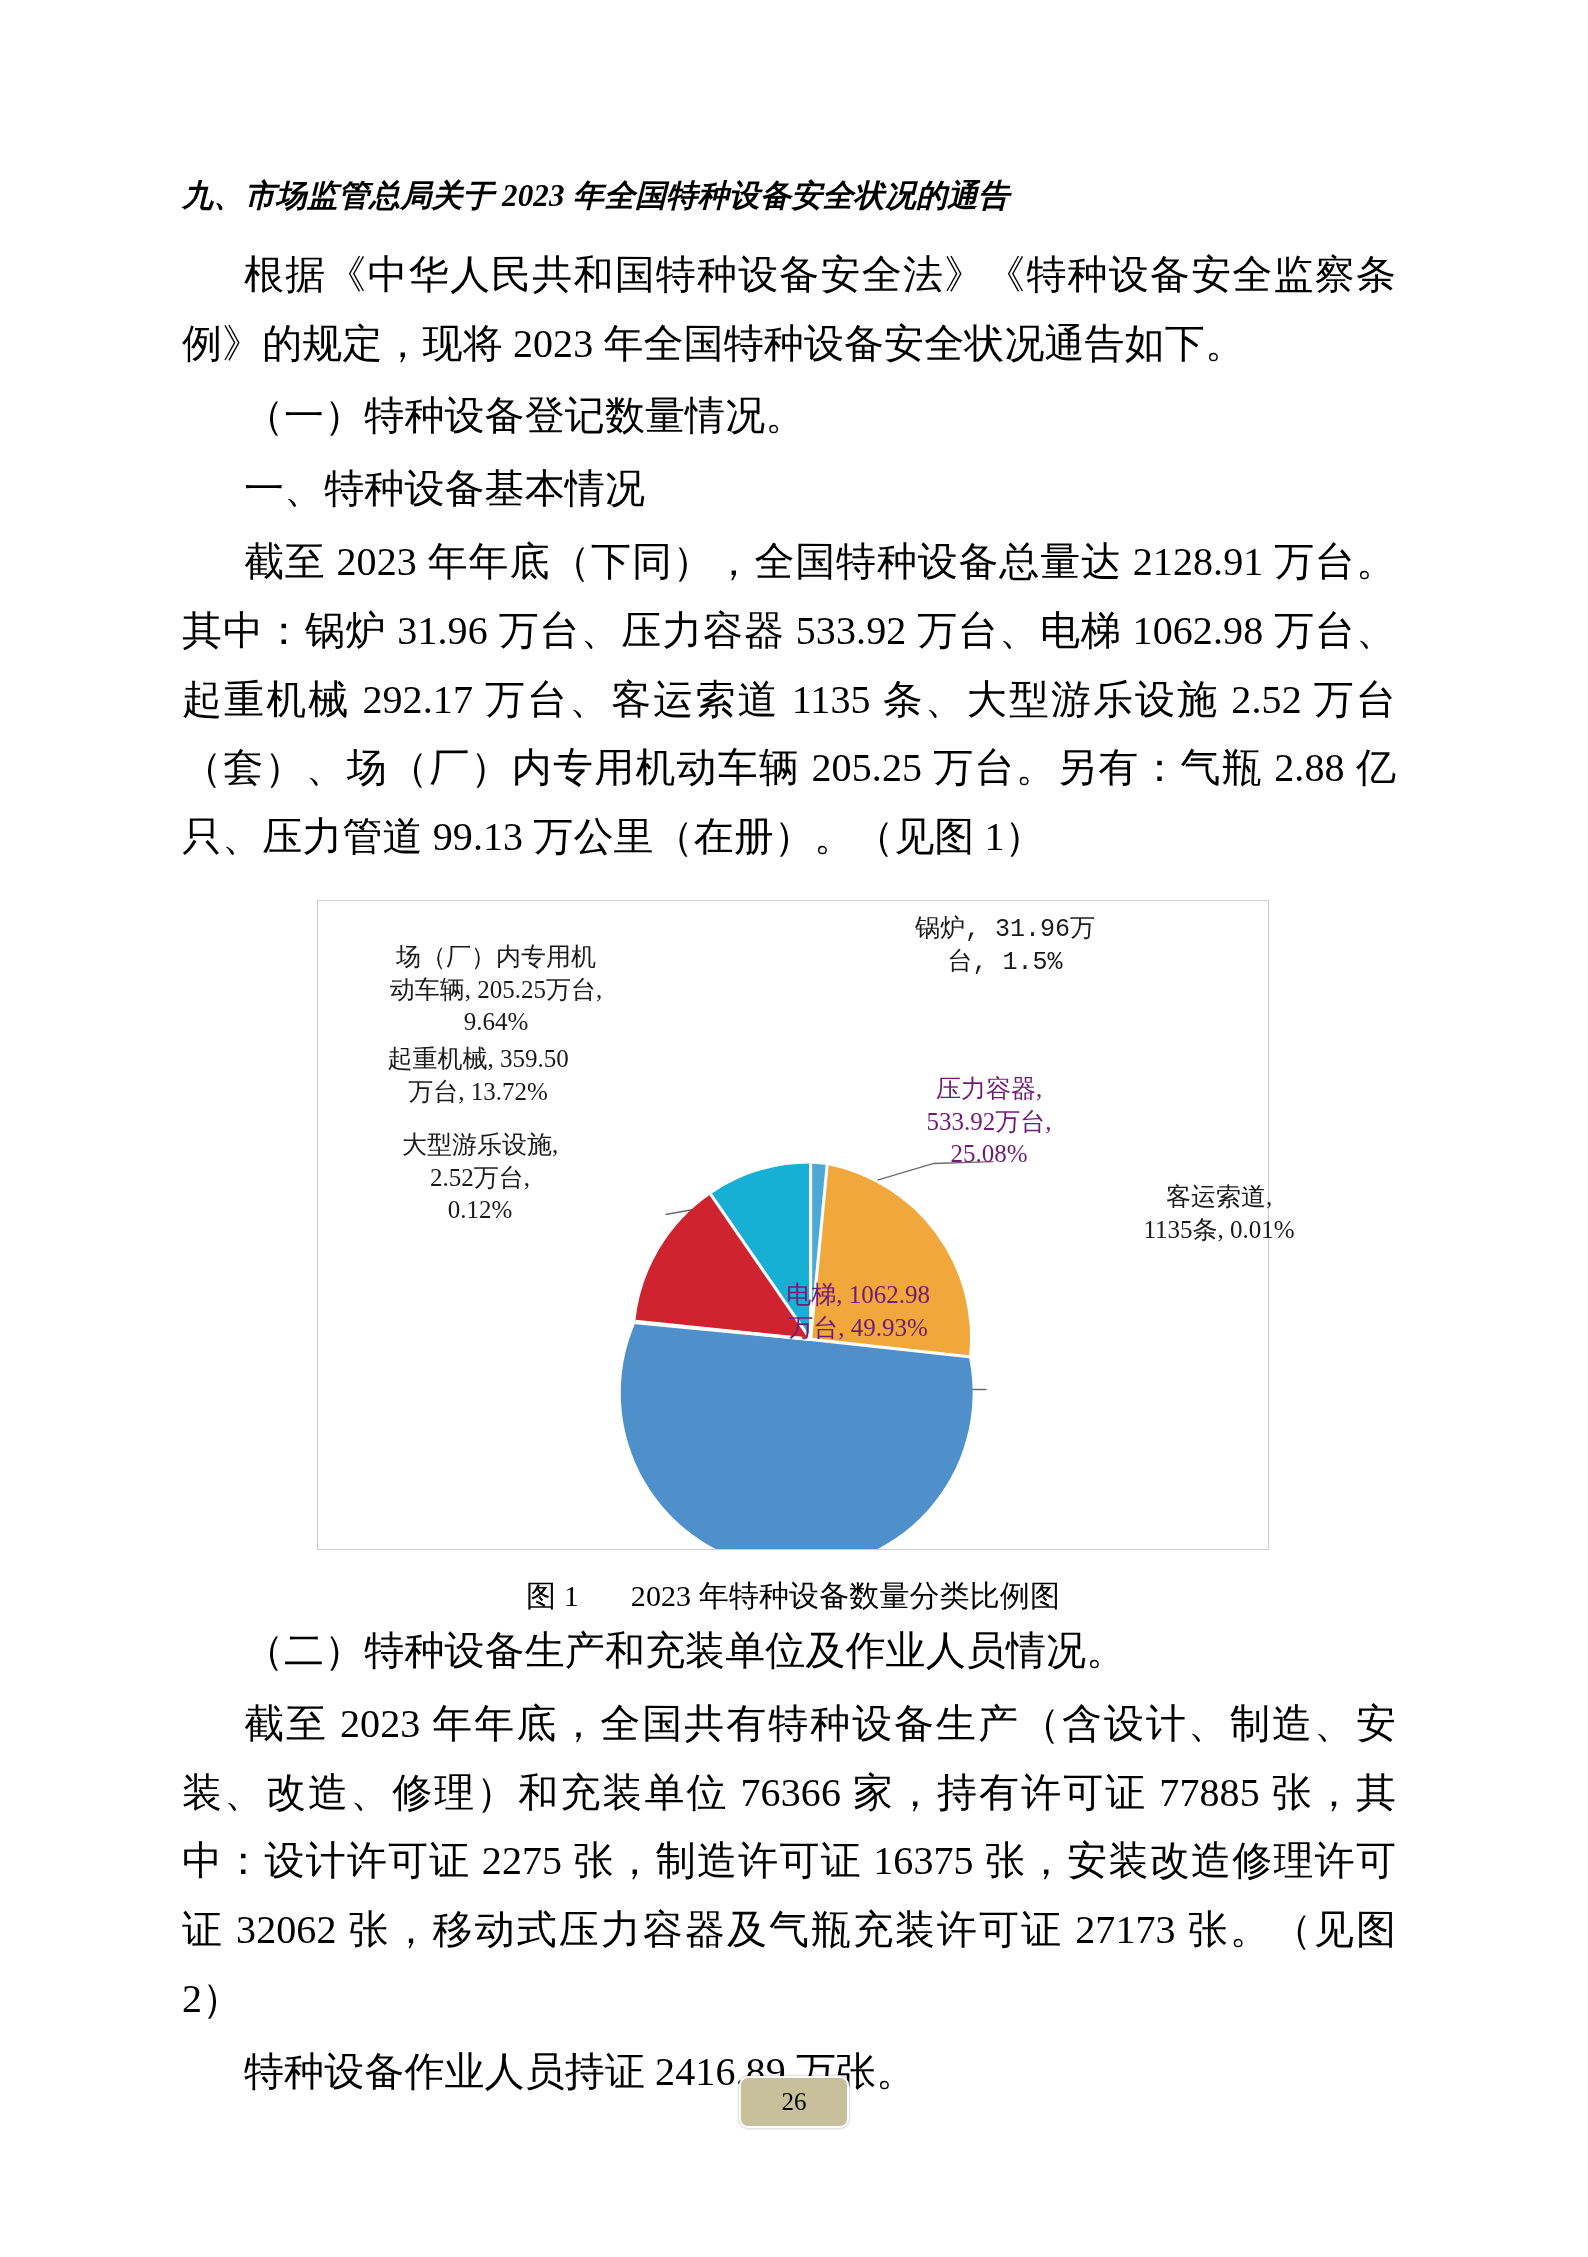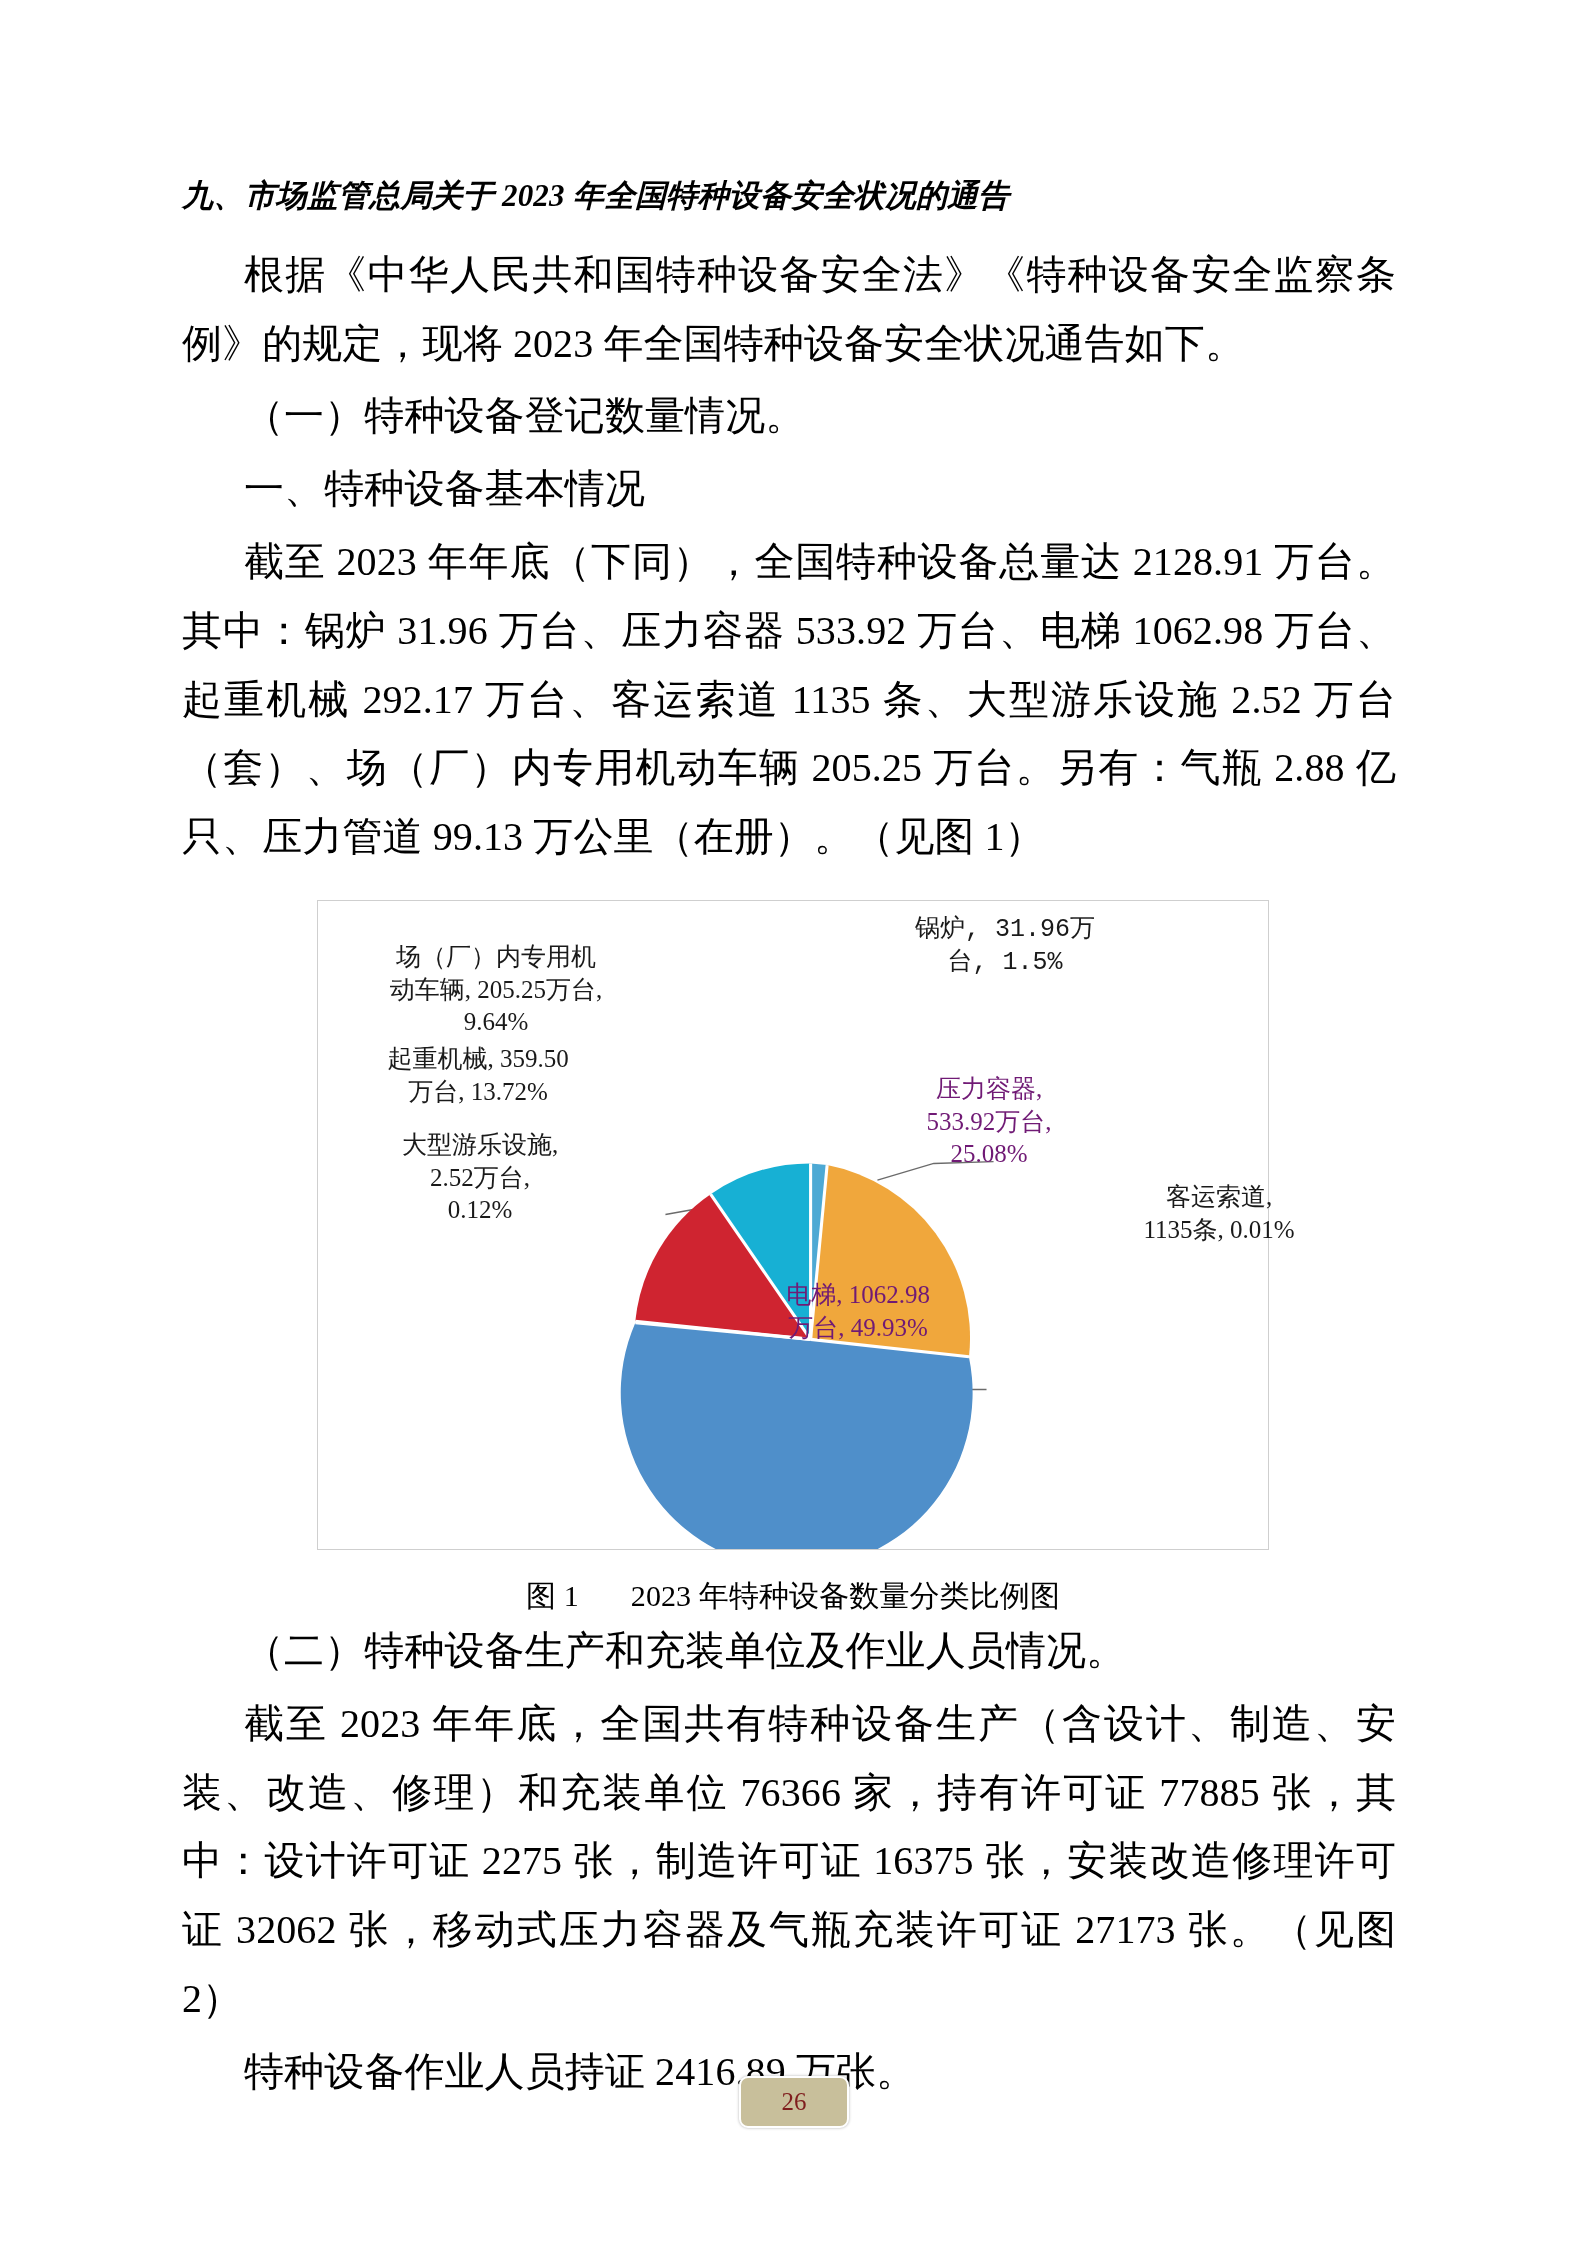--- a/index.html
+++ b/index.html
@@ -95,21 +95,21 @@
     width: 106px;
     height: 48px;
     border-radius: 9px;
     background: #c8bf9b;
     border: 2px solid #ffffff;
     box-shadow: 0 0 3px rgba(0,0,0,0.30);
     display: flex;
     align-items: center;
     justify-content: center;
     font-size: 25px;
-    color: #7f1d1d;
+    color: #000000;
     font-family: "Liberation Serif", "DejaVu Serif", serif;
   }
 </style>
 </head>
 <body>
 
 <div class="page">
 
   <div class="content">
 

